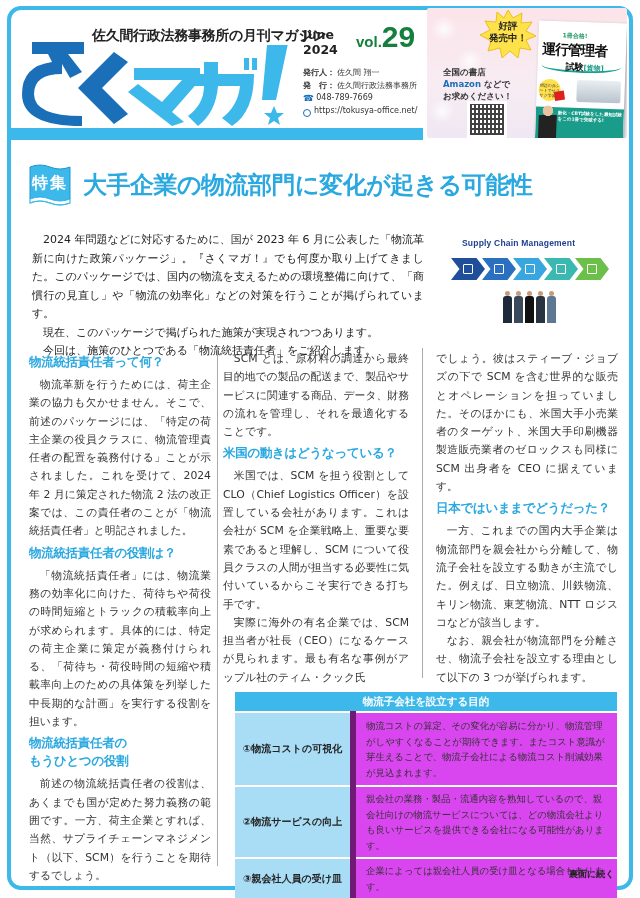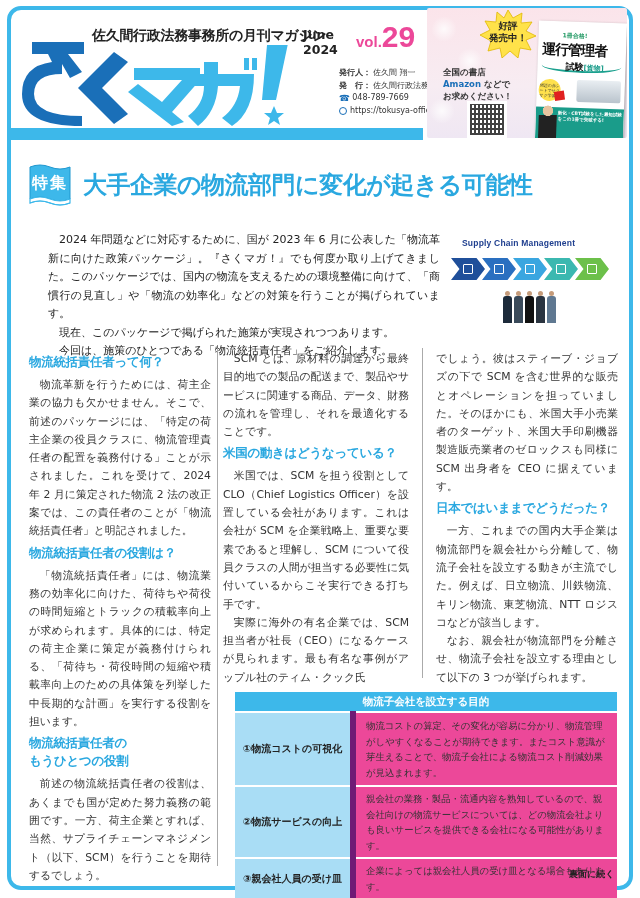--- a/index.html
+++ b/index.html
@@ -23,29 +23,29 @@
   .logo svg { width: 270px; height: 115px; }
   .tagline {
     position: absolute; left: 90px; top: 27px; font-size: 14px; font-weight: bold;
     color: #222; letter-spacing: -0.3px; background: #fff; padding: 0 2px;
   }
   .issue-date {
     position: absolute; left: 303px; top: 27px; font-size: 12.5px; font-weight: bold;
     line-height: 15px; color: #222;
   }
   .issue-vol {
-    position: absolute; left: 356px; top: 22px; color: #ec4899; font-weight: bold;
+    position: absolute; left: 356px; top: 22px; color: #15803d; font-weight: bold;
     font-family: "Liberation Sans", sans-serif;
   }
   .issue-vol .vol-prefix { font-size: 15px; }
   .issue-vol .vol-num { font-size: 30px; line-height: 30px; }
   .pub-info {
     position: absolute; left: 303px; top: 67px; font-size: 8px; line-height: 12.5px; color: #333;
   }
-  .pub-info .row { display: flex; align-items: center; gap: 2px; white-space: nowrap; margin-left: 36px; }
+  .pub-info .row { display: flex; align-items: flex-end; gap: 2px; white-space: nowrap; }
   .pub-info .lbl { font-weight: bold; }
   .pub-info .tel-icon { color: #1a6fb8; font-size: 9px; }
   .pub-info .web-icon {
     display: inline-block; width: 8px; height: 8px; border-radius: 50%;
     border: 1px solid #1a6fb8; margin-right: 1px;
   }
 
   
   .ad-box {
     position: absolute; left: 427px; top: 8px; width: 200px; height: 130px;
@@ -107,21 +107,21 @@
     color: #fff; font-size: 16px; font-weight: bold; letter-spacing: 2px;
   }
   .feature-title {
     position: absolute; left: 83px; top: 169px; font-size: 24px; font-weight: bold;
     color: #2aa8e0; letter-spacing: -0.5px; white-space: nowrap;
   }
 
   
   .lead {
     position: absolute; left: 32px; top: 231px; width: 392px;
-    font-size: 11px; line-height: 18.5px; color: #222; text-align: justify; margin-left: 16px;
+    font-size: 11px; line-height: 18.5px; color: #222; text-align: justify;
   }
   .lead p { text-indent: 1em; }
 
   
   .scm {
     position: absolute; left: 445px; top: 235px; width: 180px; height: 95px;
   }
   .scm-title {
     position: absolute; left: 17px; top: 3px; font-size: 8.5px; font-weight: bold; color: #1f3f8f;
     font-family: "Liberation Sans", sans-serif; letter-spacing: 0.2px; white-space: nowrap;
@@ -170,21 +170,21 @@
   .purpose-table th {
     background: #3db8ea; color: #fff; font-size: 10.5px; font-weight: bold; height: 20px;
     text-align: center; border-bottom: 2px solid #fff;
   }
   .purpose-table td { border-bottom: 2px solid #fff; vertical-align: middle; }
   .purpose-table td.rlabel {
     background: #a9ddf5; width: 118px; text-align: center; font-weight: bold; font-size: 10px; color: #222;
     border-right: 6px solid #701a75;
   }
   .purpose-table td.rdesc {
-    background: #ec4899; padding: 4px 8px 4px 10px; line-height: 15.5px;
+    background: #d946ef; padding: 4px 8px 4px 10px; line-height: 15.5px;
   }
   .continued {
     position: absolute; left: 569px; top: 868px; font-size: 9px; font-weight: bold; color: #222;
   }
 </style>
 </head>
 <body>
 
 <div class="frame"></div>
 <div class="header-bar"></div>

